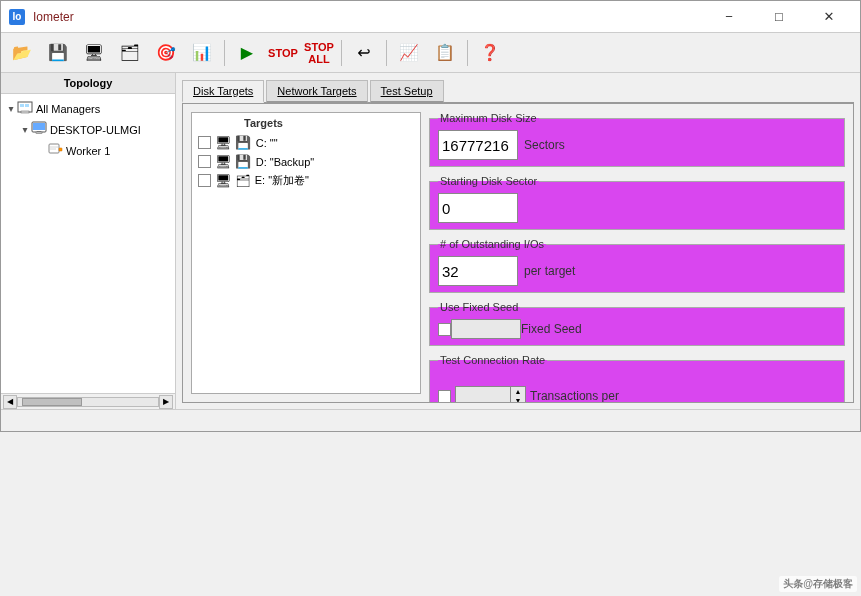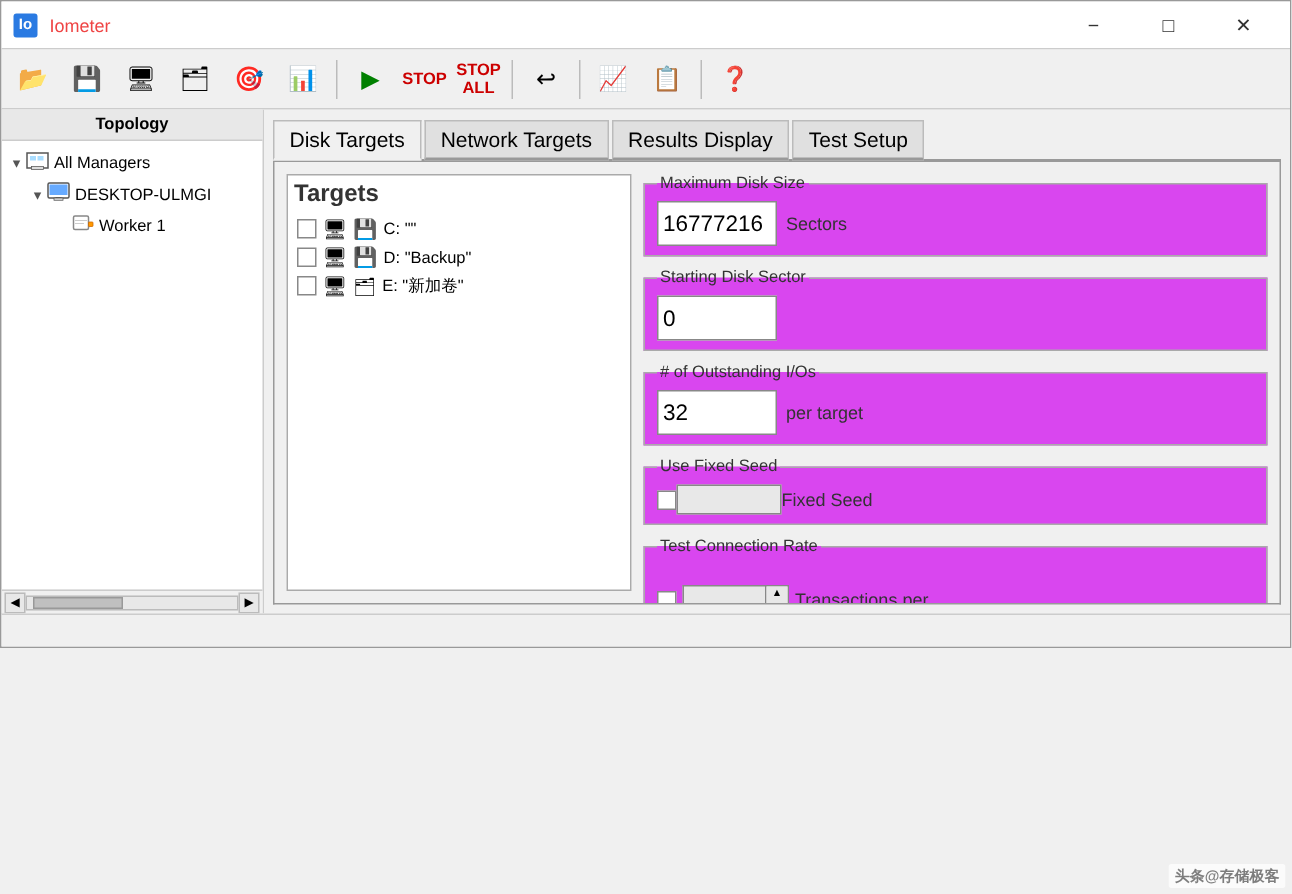--- a/index.html
+++ b/index.html
@@ -40,21 +40,21 @@
       border-radius: 2px;
       display: flex;
       align-items: center;
       justify-content: center;
       font-weight: bold;
       color: white;
       font-size: 10px;
     }
     .title-text {
       font-size: 12px;
-      color: #ef4444;
+      color: #7f1d1d;
     }
     .title-controls {
       display: flex;
       gap: 4px;
     }
     .title-btn {
       width: 46px;
       height: 26px;
       border: none;
       background: transparent;
@@ -183,25 +183,26 @@
     .tabs {
       display: flex;
       border-bottom: 2px solid #999;
       margin-bottom: 0;
     }
     .tab {
       padding: 4px 10px;
       border: 1px solid #bbb;
       background: #e0e0e0;
       cursor: pointer;
-      font-size: 14px;
+      font-size: 11px;
       margin-right: 2px;
       position: relative;
       bottom: -1px;
       border-bottom: 2px solid #999;
+      text-decoration: underline;
     }
     .tab.active {
       background: #f0f0f0;
       border-bottom: 2px solid #f0f0f0;
       font-weight: normal;
       z-index: 1;
     }
     .tab-content {
       background: #f0f0f0;
       border: 1px solid #999;
@@ -215,24 +216,25 @@
       gap: 8px;
       height: 100%;
     }
     .targets-panel {
       width: 230px;
       border: 1px solid #aaa;
       background: #fff;
       padding: 4px;
     }
     .targets-title {
-      font-size: 16px;
+      font-size: 11px;
       font-weight: bold;
       margin-bottom: 4px;
       color: #333;
+      margin-left: 48px;
     }
     .disk-item {
       display: flex;
       align-items: center;
       padding: 2px 2px;
       font-size: 11px;
       gap: 4px;
     }
     .disk-checkbox {
       width: 13px;
@@ -466,21 +468,20 @@
         </div>
         <div class="hscroll-btn">▶</div>
       </div>
     </div>
 
     <div class="content" style="display:flex;flex-direction:column;">
 
       <div class="tabs">
         <div class="tab active">Disk Targets</div>
         <div class="tab">Network Targets</div>
-        <div class="tab">Results Display</div>
         <div class="tab">Test Setup</div>
       </div>
 
       <div class="tab-content" style="flex:1;overflow:hidden;">
         <div class="panel-inner">
 
           <div class="targets-panel">
             <div class="targets-title">Targets</div>
 
             <div class="disk-item">

